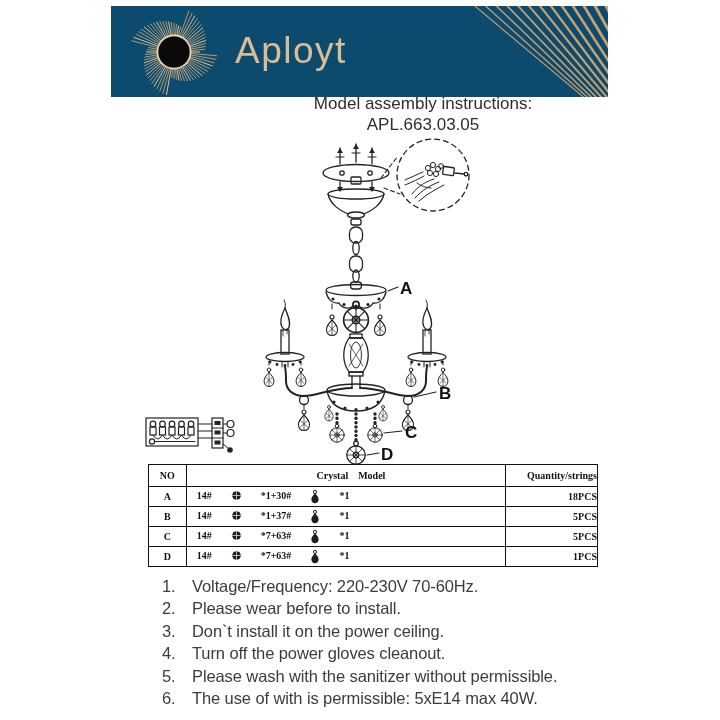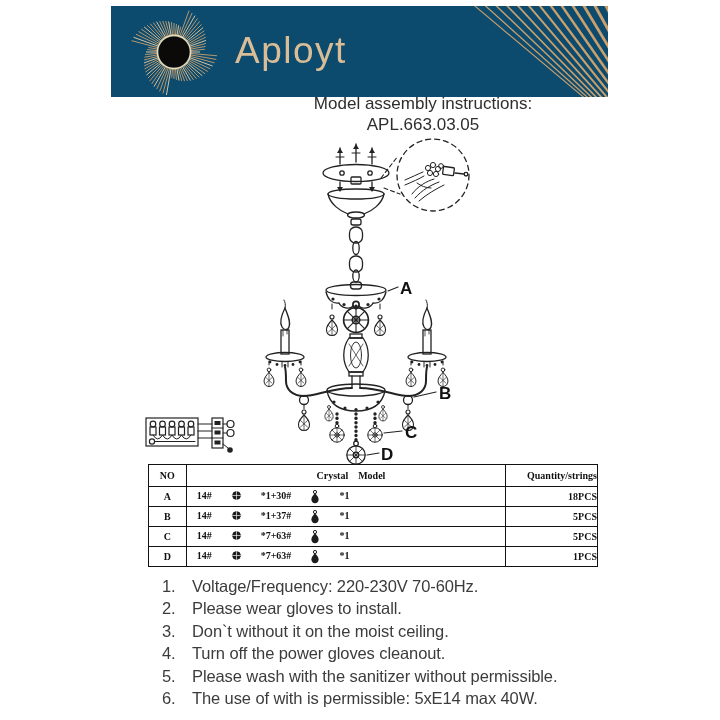--- a/index.html
+++ b/index.html
@@ -440,25 +440,25 @@
     </tbody>
   </table>
 
   <div class="instructions">
     <div class="inst-row">
       <span class="inst-num">1.</span>
       <span class="inst-text">Voltage/Frequency: 220-230V 70-60Hz.</span>
     </div>
     <div class="inst-row">
       <span class="inst-num">2.</span>
-      <span class="inst-text">Please wear gloves to install.</span>
+      <span class="inst-text">Please wear before to install.</span>
     </div>
     <div class="inst-row">
       <span class="inst-num">3.</span>
-      <span class="inst-text">Don`t without it on the moist ceiling.</span>
+      <span class="inst-text">Don`t install it on the power ceiling.</span>
     </div>
     <div class="inst-row">
       <span class="inst-num">4.</span>
       <span class="inst-text">Turn off the power gloves cleanout.</span>
     </div>
     <div class="inst-row">
       <span class="inst-num">5.</span>
       <span class="inst-text">Please wash with the sanitizer without permissible.</span>
     </div>
     <div class="inst-row">

